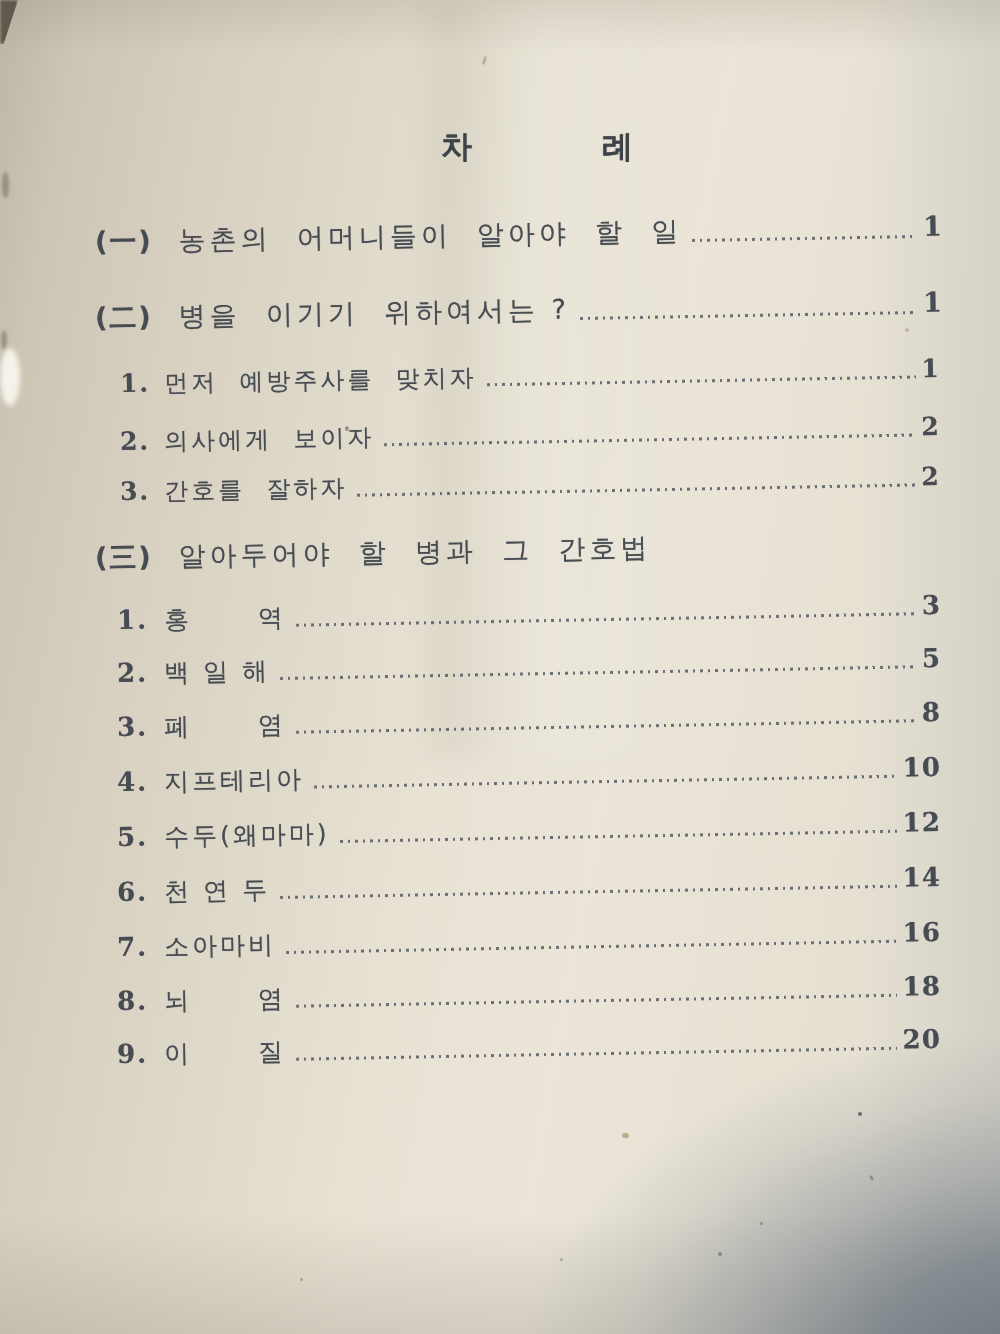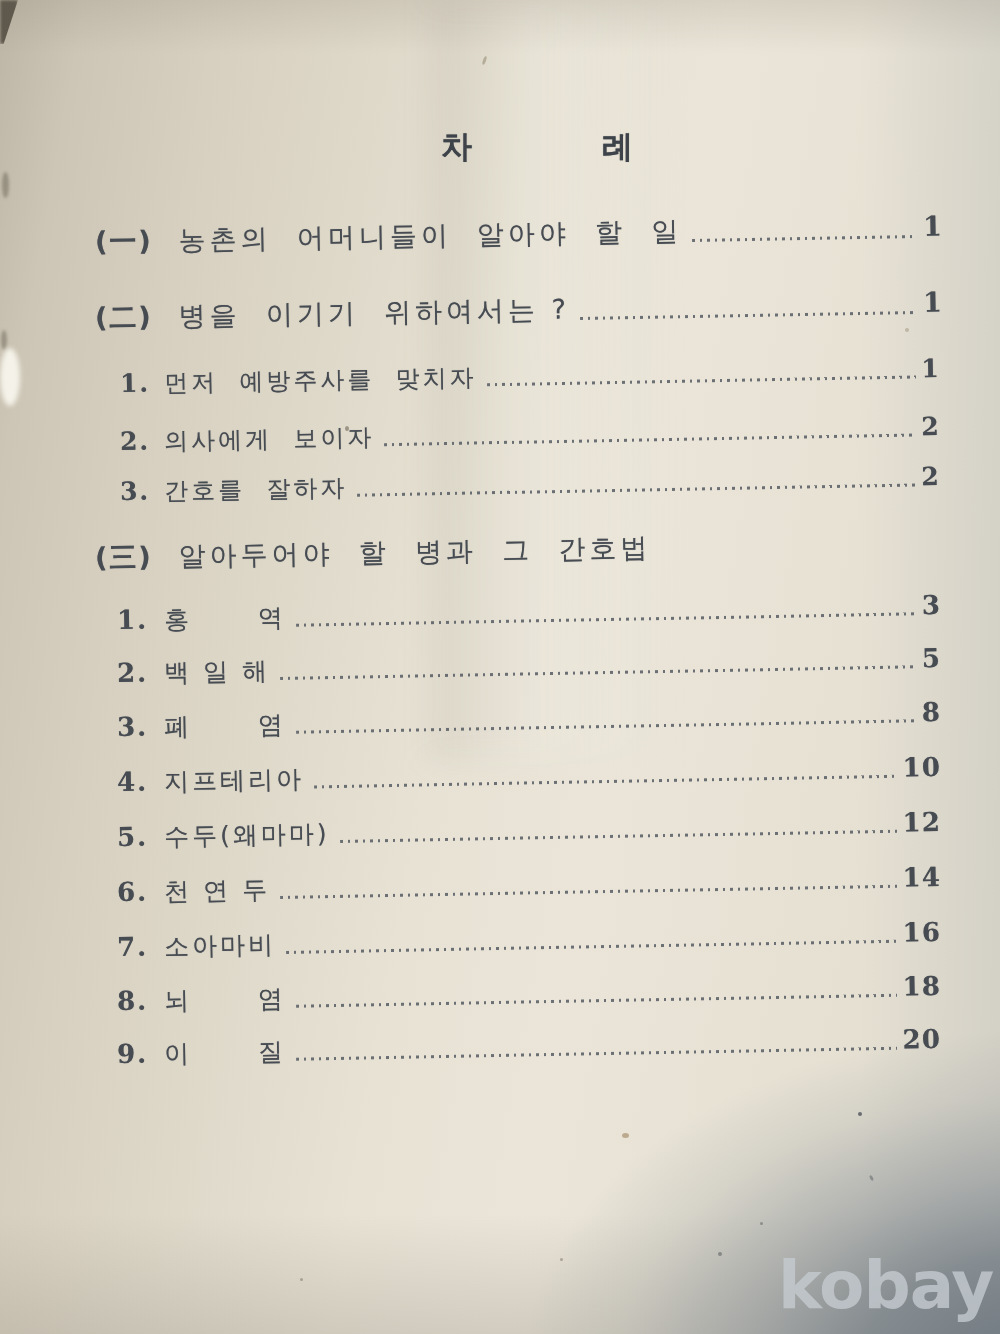--- a/index.html
+++ b/index.html
@@ -268,15 +268,14 @@
     <span class="pagenum">18</span>
   </div>
 
   <div class="toc-row row-disease" style="left:117px; top:1038px; width:824px;">
     <span class="marker">9.</span>
     <span class="title">이      질</span>
     <span class="dots"></span>
     <span class="pagenum">20</span>
   </div>
 
-  <div class="watermark">kobay</div>
 
 </div>
 
 </body></html>

